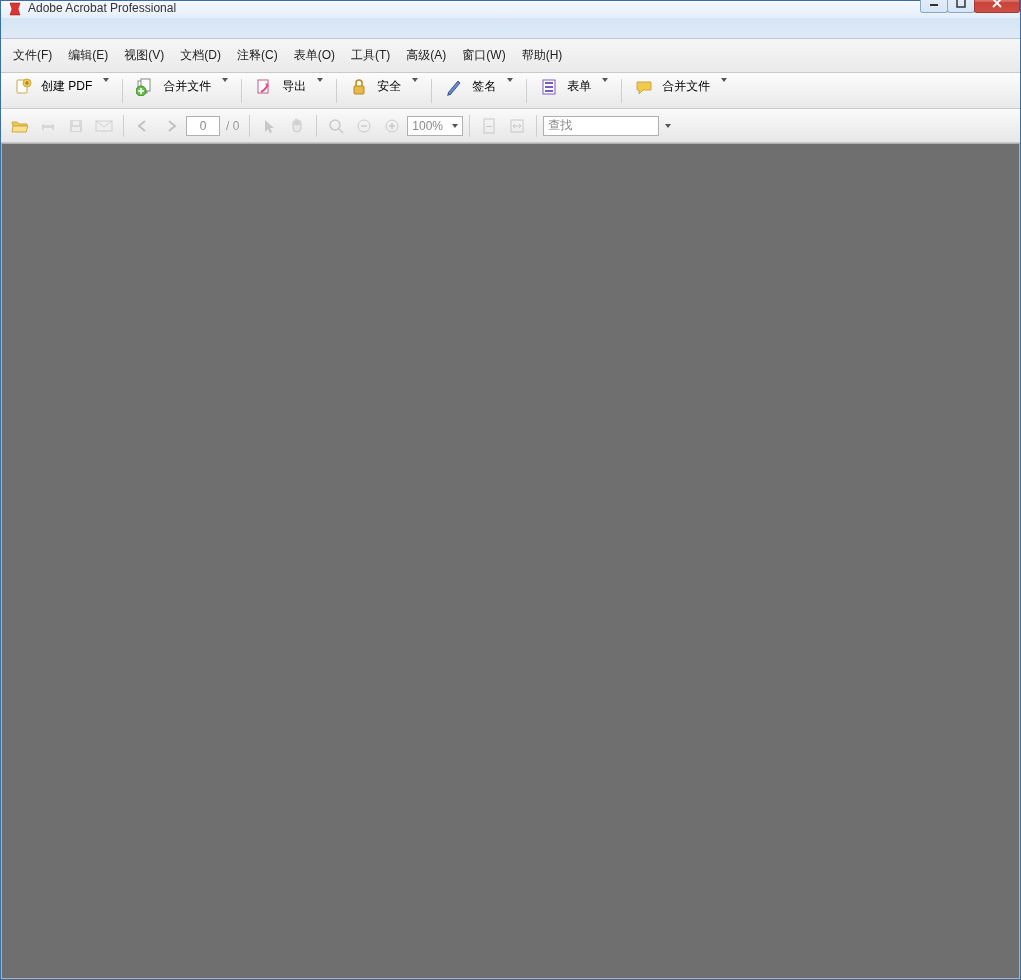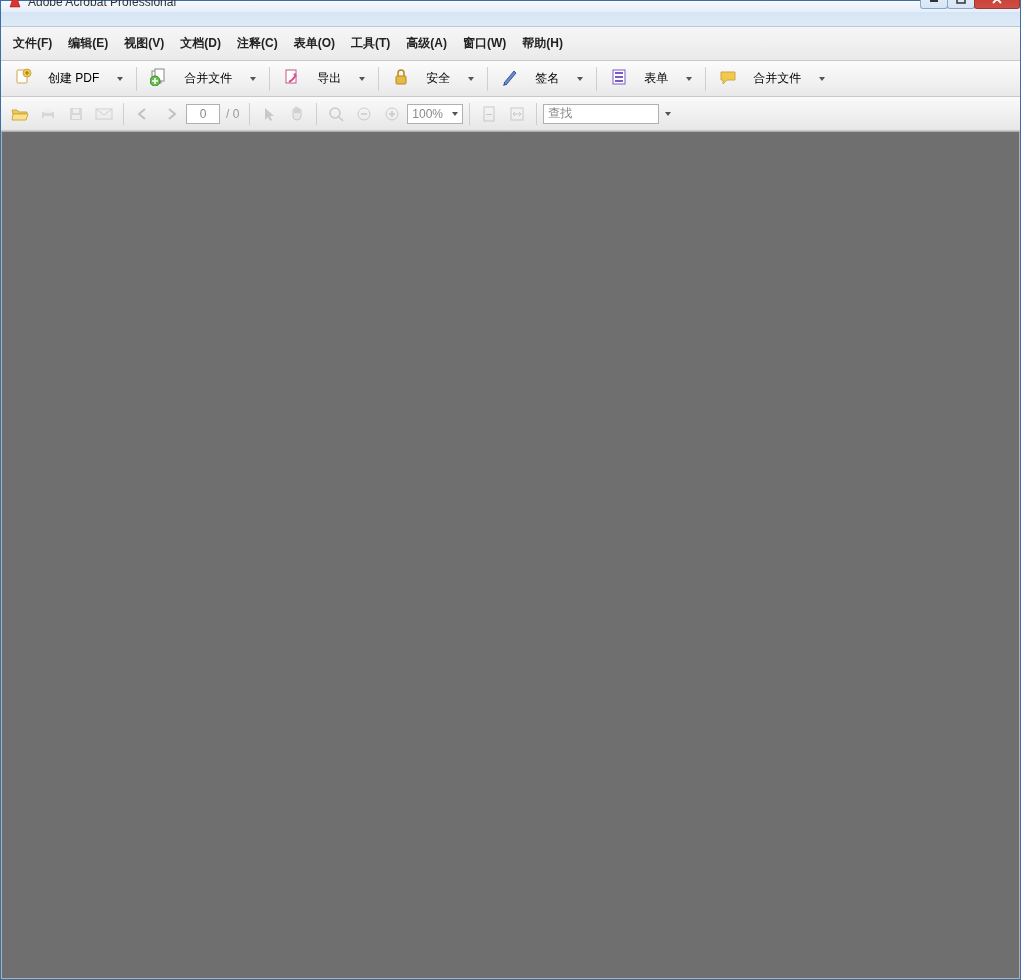--- a/index.html
+++ b/index.html
@@ -1,32 +1,32 @@
 <!DOCTYPE html>
 <html><head>
 <meta charset="utf-8">
 <style>
 * { margin: 0; padding: 0; box-sizing: border-box; font-family: "Microsoft YaHei", "Segoe UI", Tahoma, sans-serif; font-size: 12px; }
 body { background: #5a7aa0; overflow: hidden; }
 .window { width: 1021px; height: 980px; background: #fff; border: 1px solid #3a6ea5; display: flex; flex-direction: column; }
 
-.titlebar { height: 26px; background: linear-gradient(to bottom, #f6f9fd 0%, #e5eef9 45%, #d6e5f5 46%, #dfeaf6 100%); display: flex; align-items: flex-end; padding: 0 0 17px 6px; border-bottom: 1px solid #b8c7db; }
+.titlebar { height: 38px; background: linear-gradient(to bottom, #f6f9fd 0%, #e5eef9 45%, #d6e5f5 46%, #dfeaf6 100%); display: flex; align-items: flex-start; padding: 0 0 17px 6px; border-bottom: 1px solid #b8c7db; }
 .titlebar .app-icon { width: 16px; height: 16px; margin-right: 5px; }
 .titlebar .title { color: #333; flex: 0 0 auto; }
 .titlebar .spacer { flex: 1; }
 .win-controls { display: flex; height: 20px; margin-top: -8px; }
 .win-btn { width: 28px; height: 20px; display: flex; align-items: center; justify-content: center; border: 1px solid #8aa7c7; border-top: none; background: linear-gradient(to bottom, #eaf1fb, #d6e5f5); border-radius: 0 0 3px 3px; margin-left: -1px; cursor: default; }
 .win-btn.close { width: 46px; background: linear-gradient(to bottom, #e89a95 0%, #d96a62 45%, #c8423a 46%, #cf4f45 100%); border-color: #9a3a34; }
 .win-btn svg { width: 12px; height: 10px; }
 
-.menubar { height: 34px; background: linear-gradient(to bottom, #f6f6f6, #eaeaea); border-bottom: 1px solid #c9c9c9; display: flex; align-items: center; padding: 16px 4px; font-weight: bold; }
+.menubar { height: 34px; background: linear-gradient(to bottom, #f6f6f6, #eaeaea); border-bottom: 1px solid #c9c9c9; display: flex; align-items: center; padding: 16px 4px; }
 .menu-item { padding: 2px 8px; color: #222; cursor: default; }
 
 .toolbar1 { height: 36px; background: linear-gradient(to bottom, #fcfcfc, #e9e9e9); border-bottom: 1px solid #c9c9c9; display: flex; align-items: center; padding: 0 6px; gap: 2px; }
-.tb { display: flex; align-items: center; height: 28px; padding: 0 6px; border: 1px solid transparent; border-radius: 3px; cursor: default; gap: 16px; }
+.tb { display: flex; align-items: flex-start; height: 28px; padding: 0 6px; border: 1px solid transparent; border-radius: 3px; cursor: default; gap: 9px; }
 .tb .drop { margin-left: 2px; }
 .sep1 { width: 1px; height: 24px; background: #cfcfcf; margin: 0 4px; }
 
 .toolbar2 { height: 34px; background: linear-gradient(to bottom, #fafafa, #e7e7e7); border-bottom: 1px solid #c9c9c9; display: flex; align-items: center; padding: 0 6px; gap: 2px; }
 .ib { width: 26px; height: 26px; display: flex; align-items: center; justify-content: center; border: 1px solid transparent; border-radius: 3px; cursor: default; }
 .ib.disabled { opacity: 0.45; }
 .sep2 { width: 1px; height: 22px; background: #cfcfcf; margin: 0 4px; }
 .page-input { width: 34px; height: 20px; border: 1px solid #b0b0b0; background: #fff; text-align: center; font-size: 12px; color: #888; }
 .page-total { color: #999; margin: 0 4px; }
 .zoom-box { width: 56px; height: 20px; border: 1px solid #b0b0b0; background: #fff; display: flex; align-items: center; padding: 0 4px; color: #888; justify-content: space-between; }

